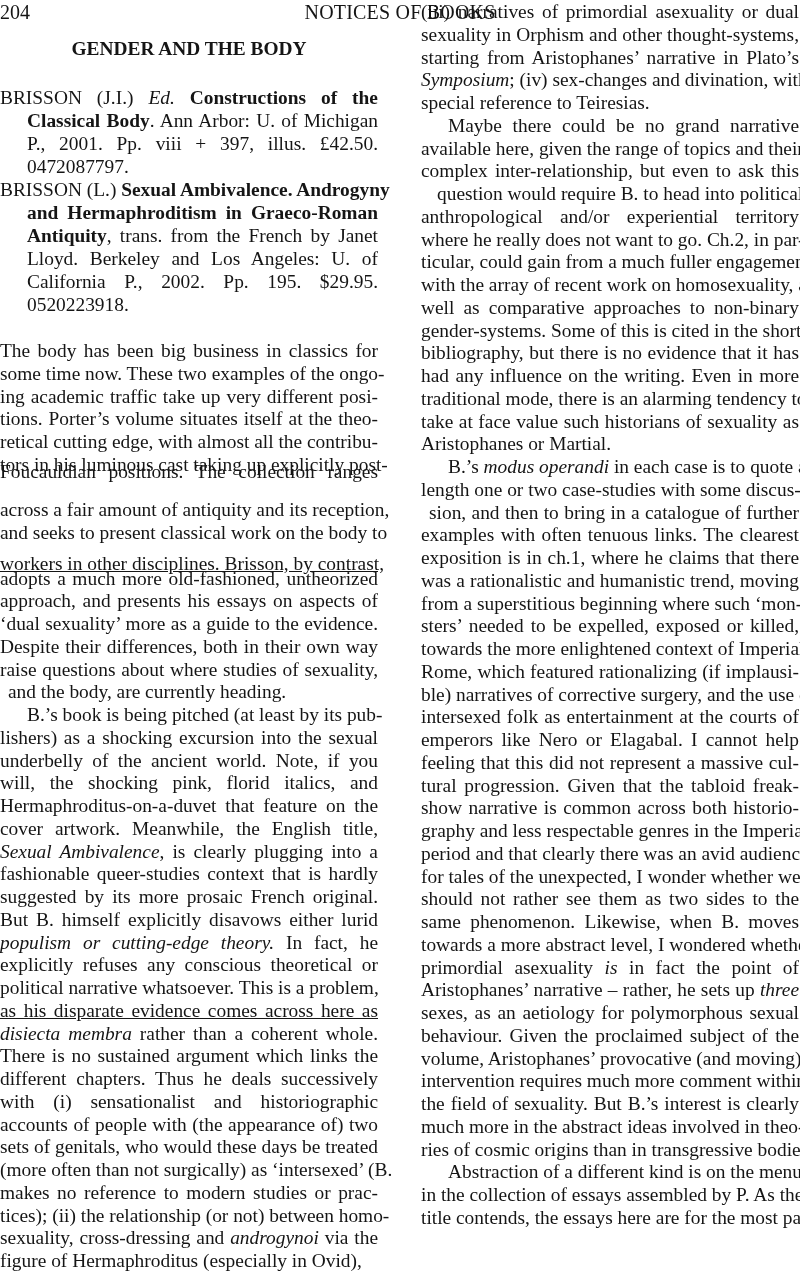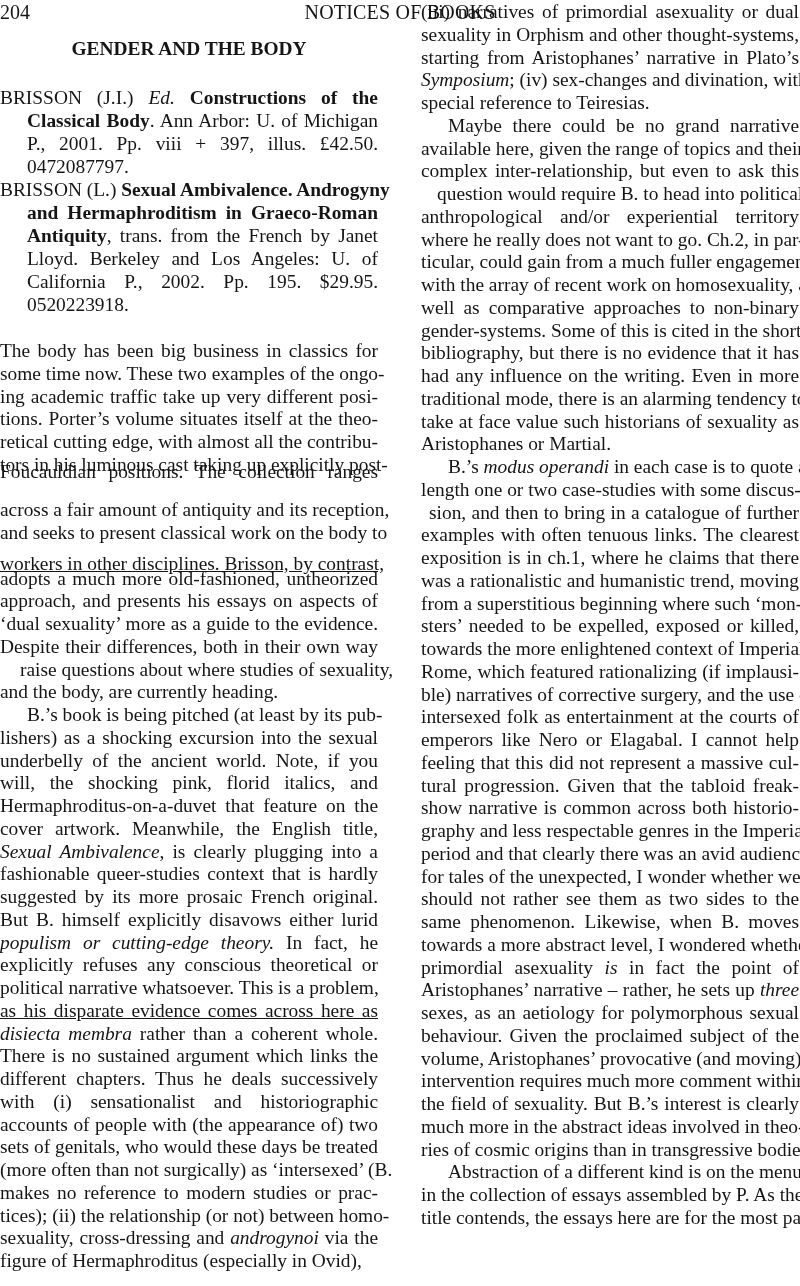--- a/index.html
+++ b/index.html
@@ -54,22 +54,22 @@
       <div class="line" style="top: 430px;">retical cutting edge, with almost all the contribu-</div>
       <div class="line" style="top: 452.75px;">tors in his luminous cast taking up explicitly post-</div>
       <div class="line" style="top: 460px;">Foucauldian positions.  The collection ranges</div>
       <div class="line" style="top: 498.25px;">across a fair amount of antiquity and its reception,</div>
       <div class="line" style="top: 521px;">and seeks to present classical work on the body to</div>
       <div class="line" style="top: 552px; text-decoration: underline;">workers in other disciplines.  Brisson, by contrast,</div>
       <div class="line" style="top: 566.5px;">adopts a much more old-fashioned, untheorized</div>
       <div class="line" style="top: 589.25px;">approach, and presents his essays on aspects of</div>
       <div class="line" style="top: 612px;">‘dual sexuality’ more as a guide to the evidence.</div>
       <div class="line" style="top: 634.75px;">Despite their differences, both in their own way</div>
-      <div class="line" style="top: 657.5px; padding-left: 20px;">raise questions about where studies of sexuality,</div>
-      <div class="line last" style="top: 680.25px;">and the body, are currently heading.</div>
+      <div class="line" style="top: 657.5px;">raise questions about where studies of sexuality,</div>
+      <div class="line last" style="top: 680.25px; padding-left: 8px;">and the body, are currently heading.</div>
       <div class="line indent" style="top: 703px;">B.’s book is being pitched (at least by its pub-</div>
       <div class="line" style="top: 725.75px;">lishers) as a shocking excursion into the sexual</div>
       <div class="line" style="top: 748.5px;">underbelly of the ancient world.  Note, if you</div>
       <div class="line" style="top: 771.25px;">will, the shocking pink, florid italics, and</div>
       <div class="line" style="top: 794px;">Hermaphroditus-on-a-duvet that feature on the</div>
       <div class="line" style="top: 816.75px;">cover artwork.  Meanwhile, the English title,</div>
       <div class="line" style="top: 839.5px;"><i>Sexual Ambivalence</i>, is clearly plugging into a</div>
       <div class="line" style="top: 862.25px;">fashionable queer-studies context that is hardly</div>
       <div class="line" style="top: 885px;">suggested by its more prosaic French original.</div>
       <div class="line" style="top: 907.75px;">But B. himself explicitly disavows either lurid</div>

